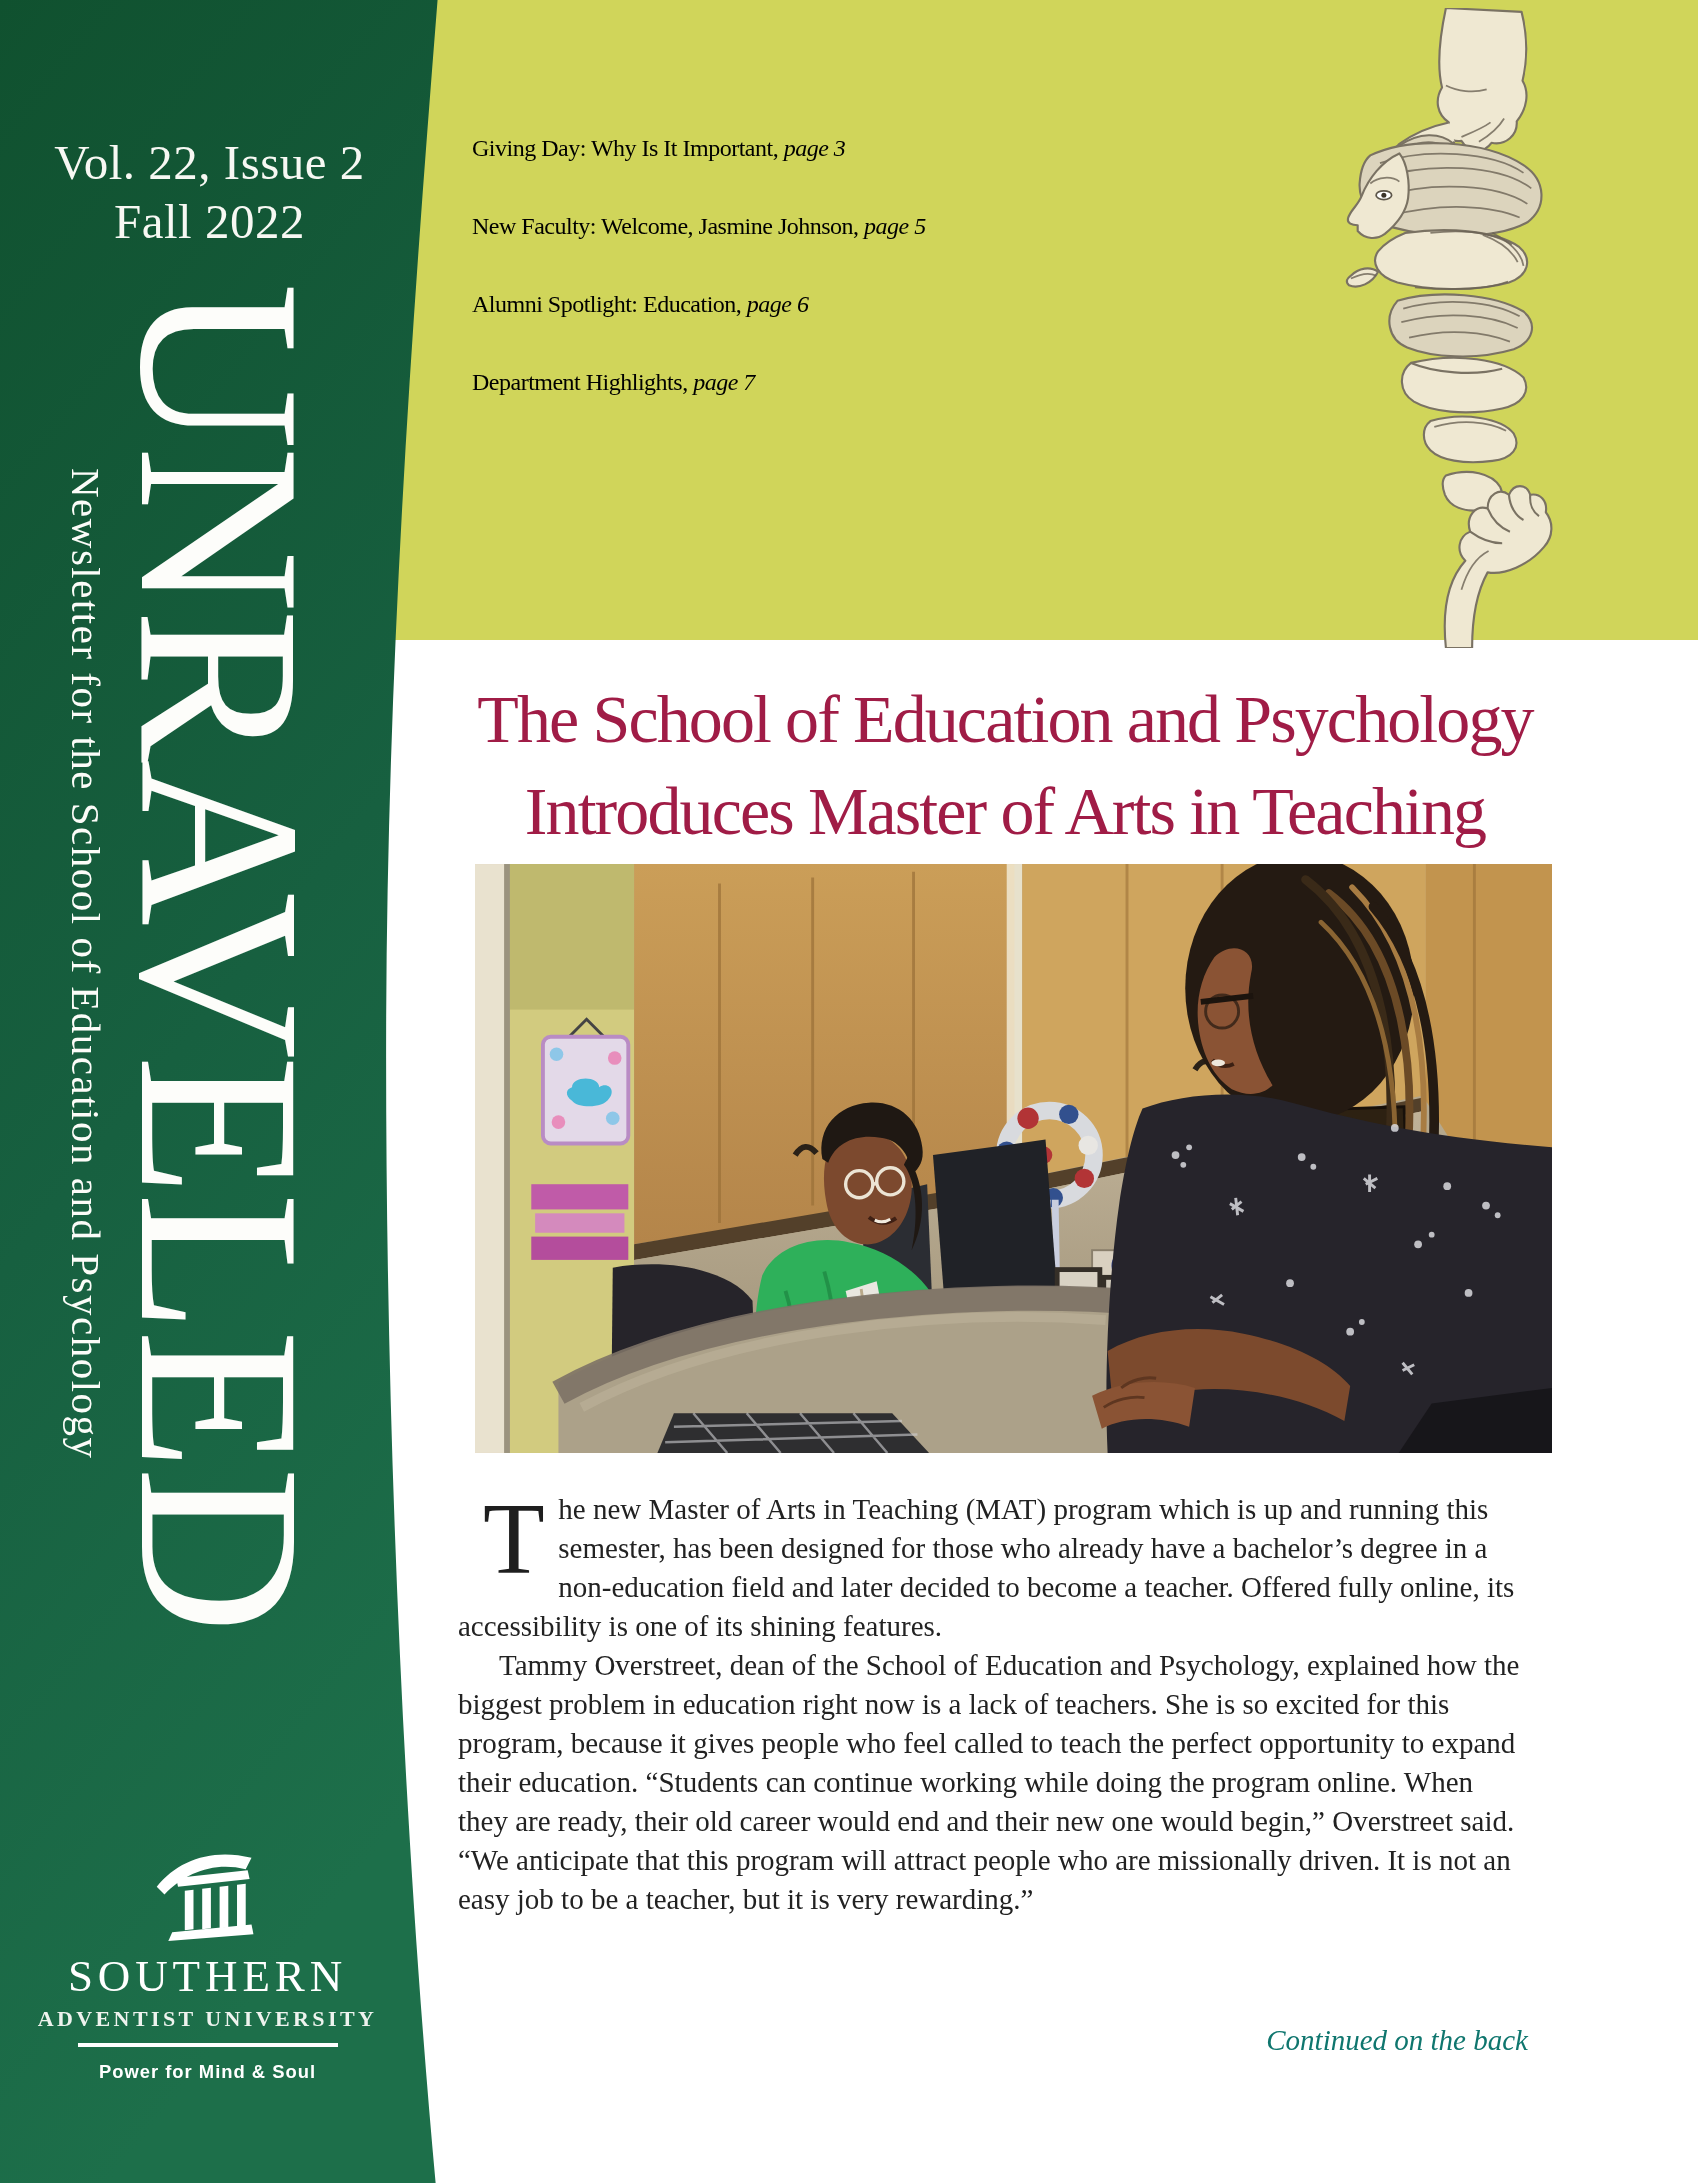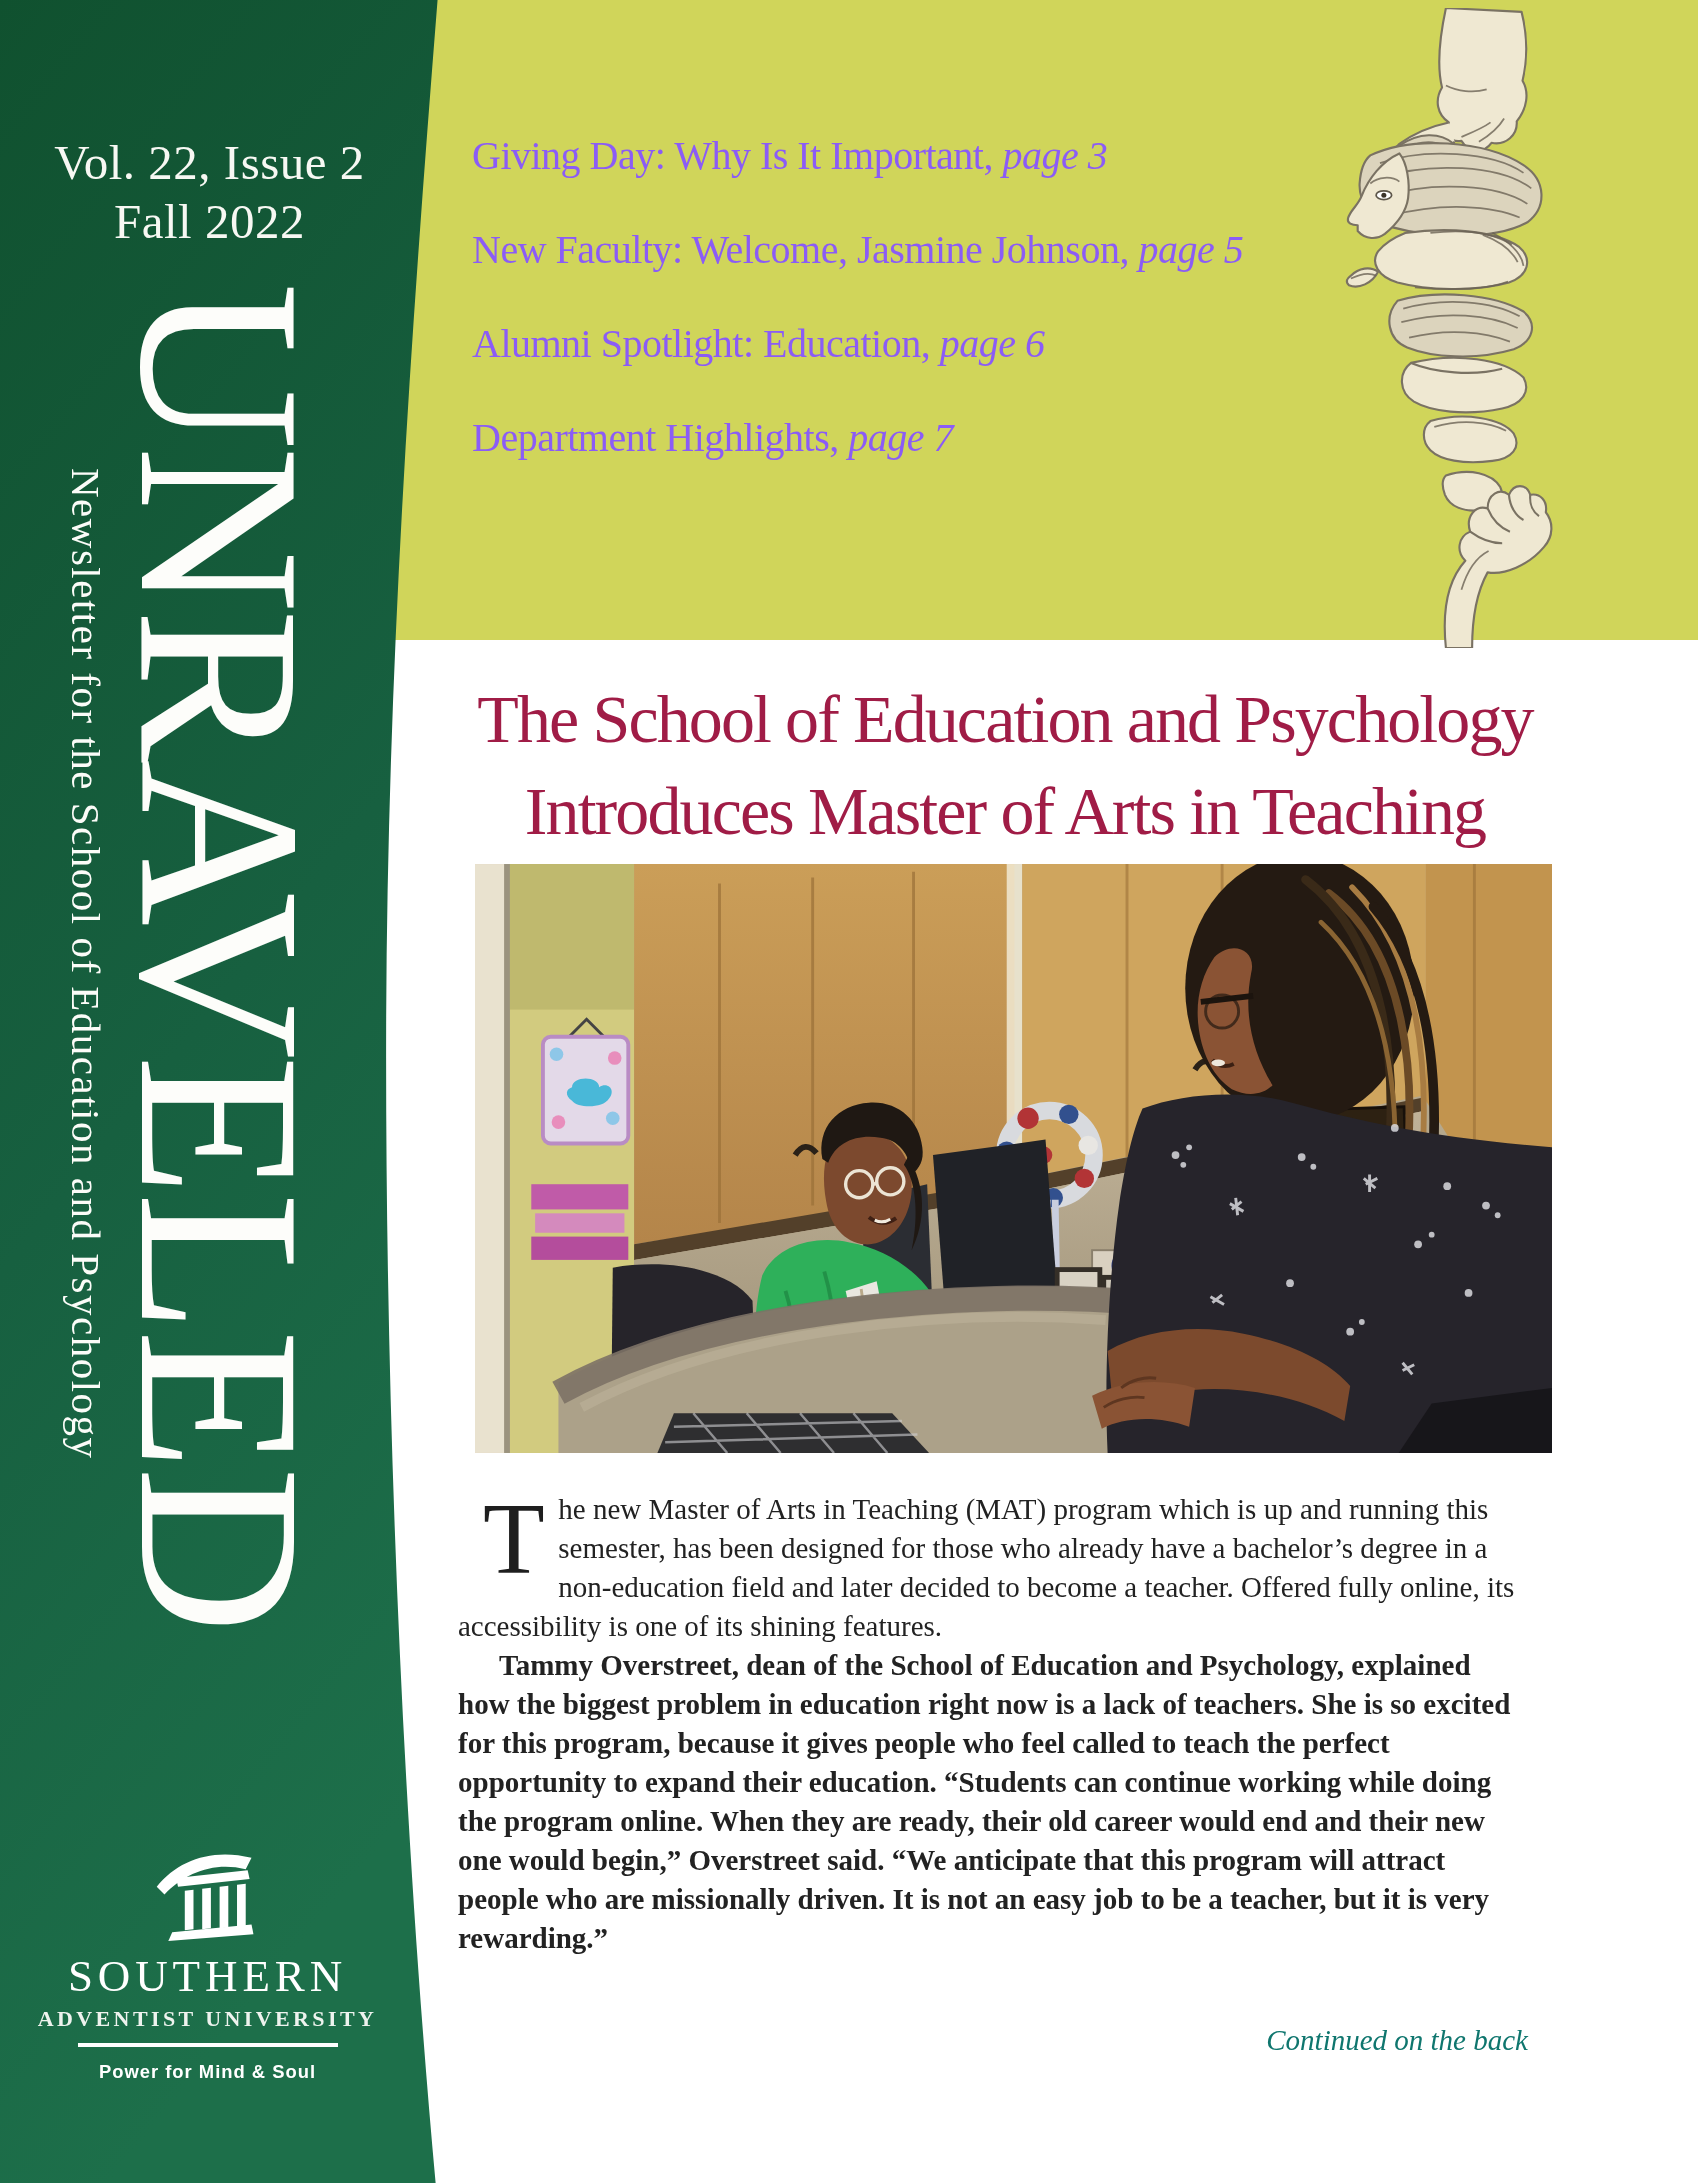--- a/index.html
+++ b/index.html
@@ -31,21 +31,21 @@
   #logo-block{left:17.5px;top:1846px;width:380px;text-align:center;}
   #logo-icon{display:block;margin:0 auto 9.7px auto;}
   .logo-name1{font-size:45px;letter-spacing:4.9px;color:#fff;line-height:1.05;}
   .logo-name2{font-size:22px;letter-spacing:3.4px;color:#eef3ee;margin-top:5.8px;font-weight:bold;}
   .logo-rule{width:260px;height:3.9px;background:#ffffff;margin:11.6px auto 13.6px auto;}
   .logo-tagline{font-family:"Liberation Sans",sans-serif;font-weight:bold;
     font-size:18.4px;letter-spacing:1px;color:#ffffff;}
   
   #toc{position:absolute;left:472px;top:136px;width:873px;}
   .toc-item{
-    font-size:40px;letter-spacing:-0.5px;color:#8b5cf6;line-height:1.0;
+    font-size:24px;letter-spacing:-0.5px;color:#000000;line-height:1.0;
     margin-bottom:54px;white-space:nowrap;
   }
   .toc-page{font-style:italic;}
   
   #illustration{position:absolute;left:1337px;top:7.8px;}
   
   #headline{
     position:absolute;left:408px;top:673px;width:1194px;text-align:center;
     font-size:68px;line-height:1.36;letter-spacing:-1.9px;color:#a01c46;
   }
@@ -54,21 +54,21 @@
   
   #article-body{
     position:absolute;left:458px;top:1490px;width:1070px;
     font-size:29px;line-height:39px;color:#222222;text-align:left;
   }
   #article-body p{margin:0;}
   .dropcap{
     float:left;font-size:101px;line-height:0.82em;
     margin:7.8px 13.6px 0 25px;color:#1e1e1e;
   }
-  .para2{text-indent:41px;font-weight:bold;}
+  .para2{text-indent:41px;}
   #continued{
     position:absolute;left:458px;top:2024px;width:1070px;text-align:right;
     font-style:italic;font-size:29px;color:#0f766e;
   }
   
   .sk{stroke:#7a7263;stroke-width:2.2;stroke-linejoin:round;}
   .cream{fill:#efe8d2;}
   .hatchband{fill:#dcd4bd;}
   .scribble{fill:none;stroke:#6b6355;stroke-width:1.8;opacity:.8;}
 </style>

